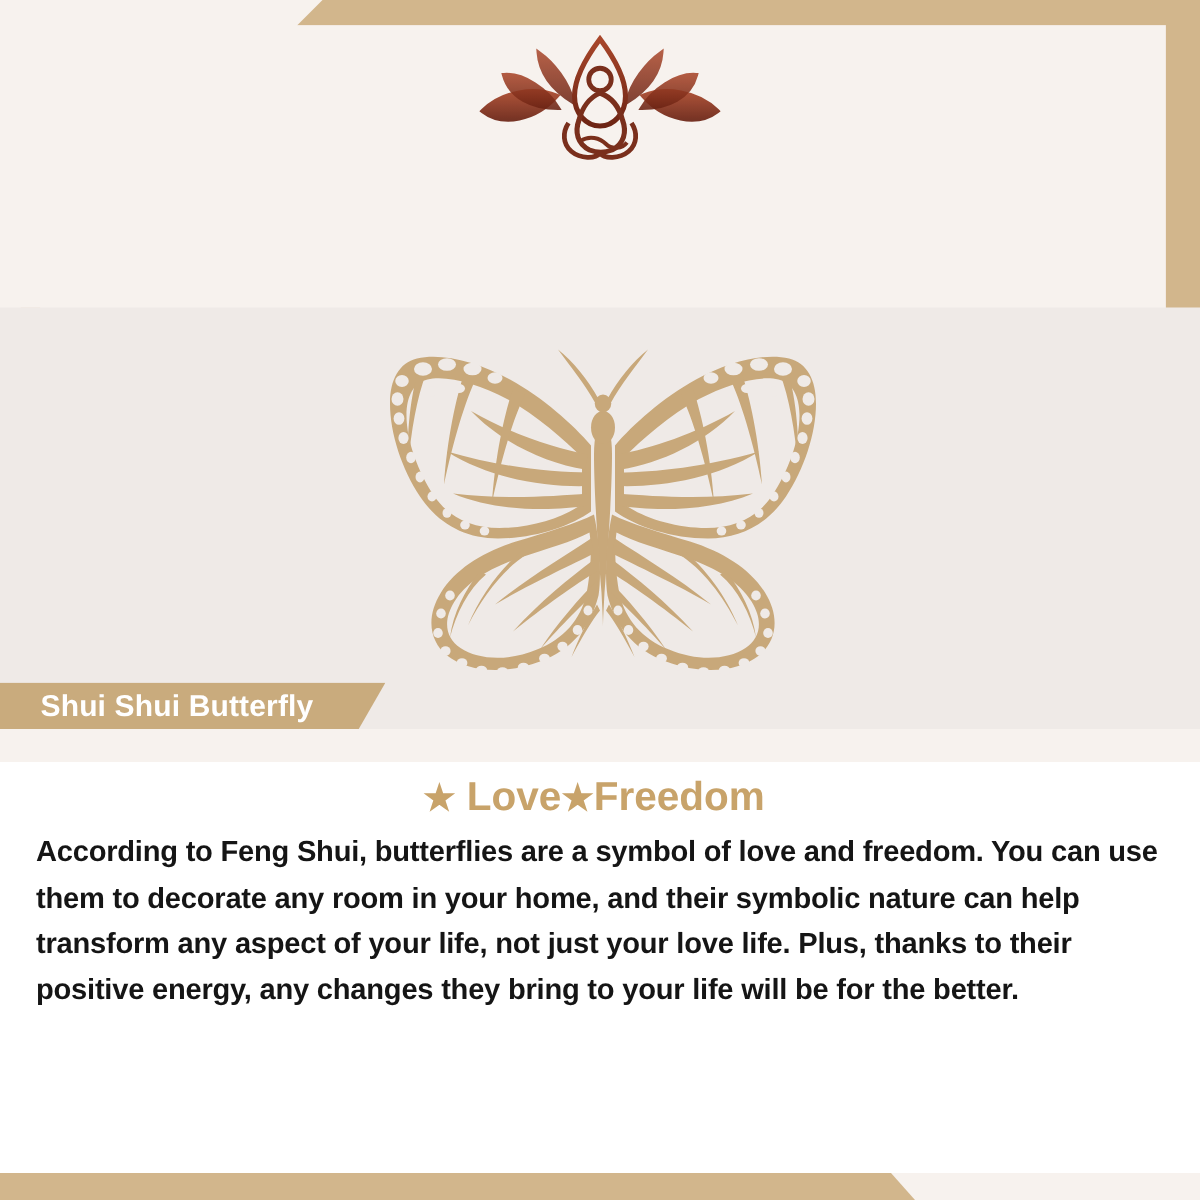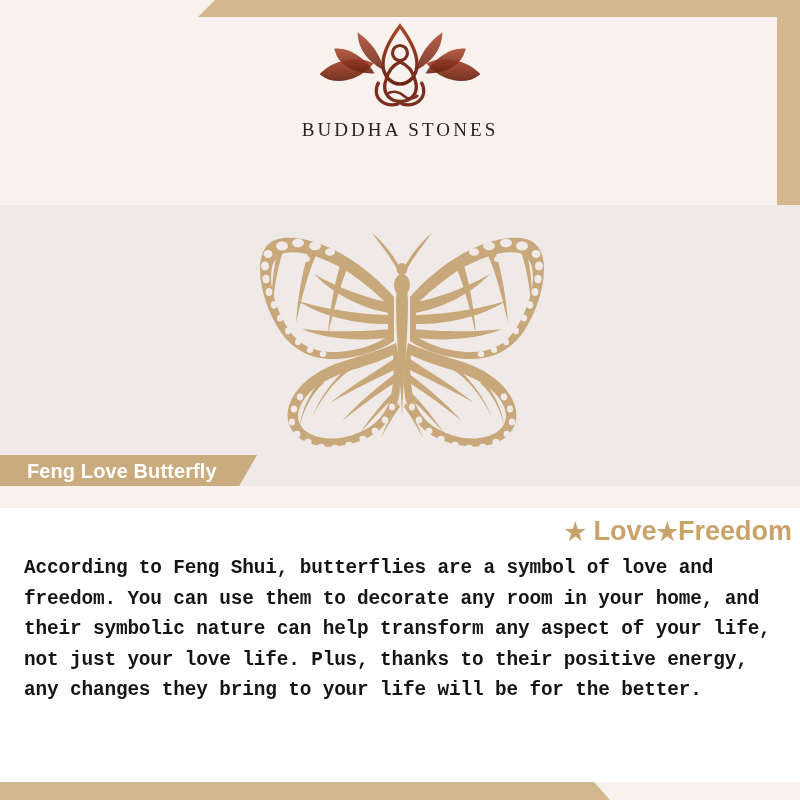--- a/index.html
+++ b/index.html
@@ -132,33 +132,33 @@
   .content-area {
     position: absolute;
     left: 0; top: 508px;
     width: 800px; height: 274px;
     background: #ffffff;
   }
   .tagline {
     position: absolute;
     left: 0; top: 8px;
     width: 792px;
-    text-align: right;
+    text-align: center;
     font-family: "Liberation Sans Narrow", "Liberation Sans", sans-serif;
     font-size: 27px;
     font-weight: 700;
     color: #c8a36a;
     letter-spacing: 0px;
   }
   .tagline .star { font-size: 24px; }
   .body-copy {
     position: absolute;
     left: 24px; top: 45px;
     width: 760px;
-    font-family: Liberation Mono, monospace;
+    font-family: Liberation Sans, sans-serif;
     font-size: 19.4px;
     font-weight: 700;
     color: #151515;
     line-height: 30.5px;
     letter-spacing: -0.15px;
   }
 </style>
 </head>
 <body>
 
@@ -192,21 +192,20 @@
       <g fill="#6d2414">
 
         <circle cx="95" cy="31" r="7.5" fill="none" stroke="#7a2f1c" stroke-width="3.2"></circle>
 
         <path d="M95 40 C 88 43, 83 50, 81 58 C 78 66, 80 74, 88 78 C 93 80, 98 80, 103 78 C 111 74, 113 66, 110 58 C 108 50, 103 43, 95 40 Z" fill="none" stroke="#7a2f1c" stroke-width="3.4"></path>
         <path d="M74 60 C 70 66, 70 74, 76 79 C 82 84, 92 84, 95 80" fill="none" stroke="#7a2f1c" stroke-width="3.2"></path>
         <path d="M116 60 C 120 66, 120 74, 114 79 C 108 84, 98 84, 95 80" fill="none" stroke="#7a2f1c" stroke-width="3.2"></path>
         <path d="M82 72 C 88 68, 95 70, 99 74 C 103 78, 110 77, 113 73" fill="none" stroke="#7a2f1c" stroke-width="2.6"></path>
       </g>
     </svg>
-    <span class="logo-word">BUDDHA STONES</span>
   </div>
 
 
   <div class="symbol-panel">
     <div class="butterfly-holder">
       <svg width="360" height="240" viewBox="0 0 360 240" fill="none">
         <g fill="#c8a87a">
 
           <path d="M180 60 C 184 64, 186 72, 186 84 C 186 104, 184 140, 181 176
                    C 180.5 186, 180 194, 180 200 C 180 194, 179.5 186, 179 176
@@ -379,21 +378,21 @@
             <ellipse cx="207" cy="212" rx="3.4" ry="3.2"></ellipse>
             <ellipse cx="197" cy="201" rx="3.2" ry="3.4"></ellipse>
             <ellipse cx="190" cy="188" rx="3" ry="3.4"></ellipse>
           </g>
         </g>
       </svg>
     </div>
   </div>
 
   <div class="fengshui-banner">
-    <span class="fengshui-banner-label">Feng Love Butterfly</span>
+    <span class="fengshui-banner-label">Shui Shui Butterfly</span>
   </div>
 
   <div class="lower-strip"></div>
 
   <div class="content-area">
     <div class="tagline">
       <span class="star">★</span><span> Love</span><span class="star">★</span><span>Freedom</span>
     </div>
     <div class="body-copy">According to Feng Shui, butterflies are a symbol of love and freedom. You can use them to decorate any room in your home, and their symbolic nature can help transform any aspect of your life, not just your love life. Plus, thanks to their positive energy, any changes they bring to your life will be for the better.</div>
   </div>

